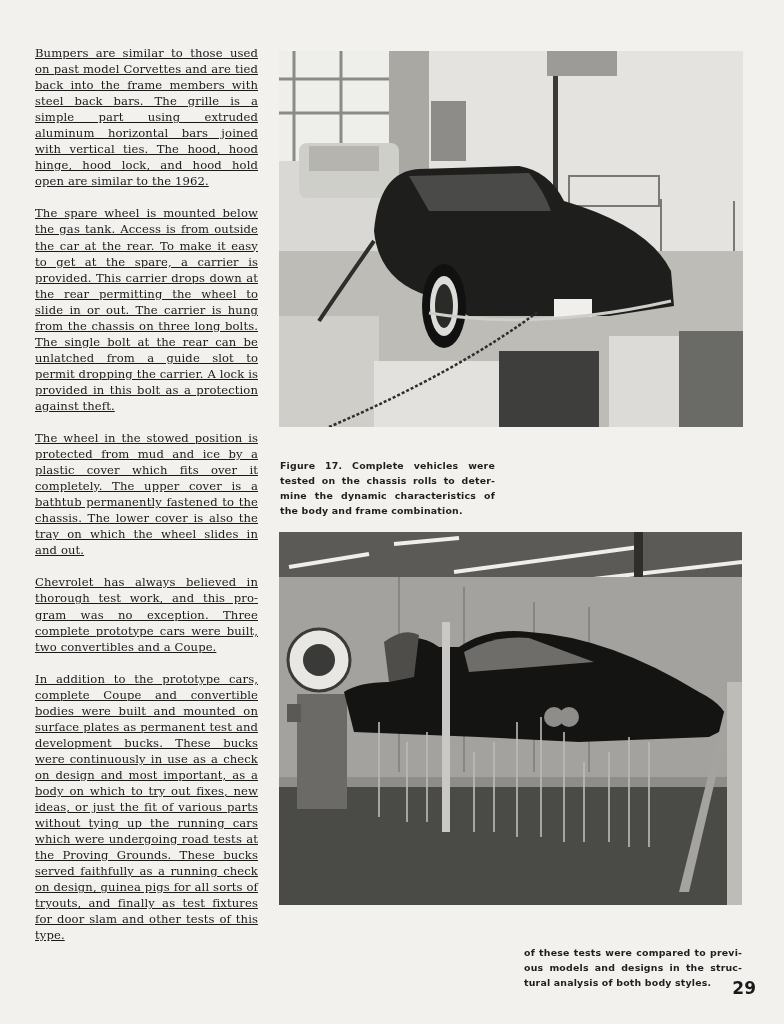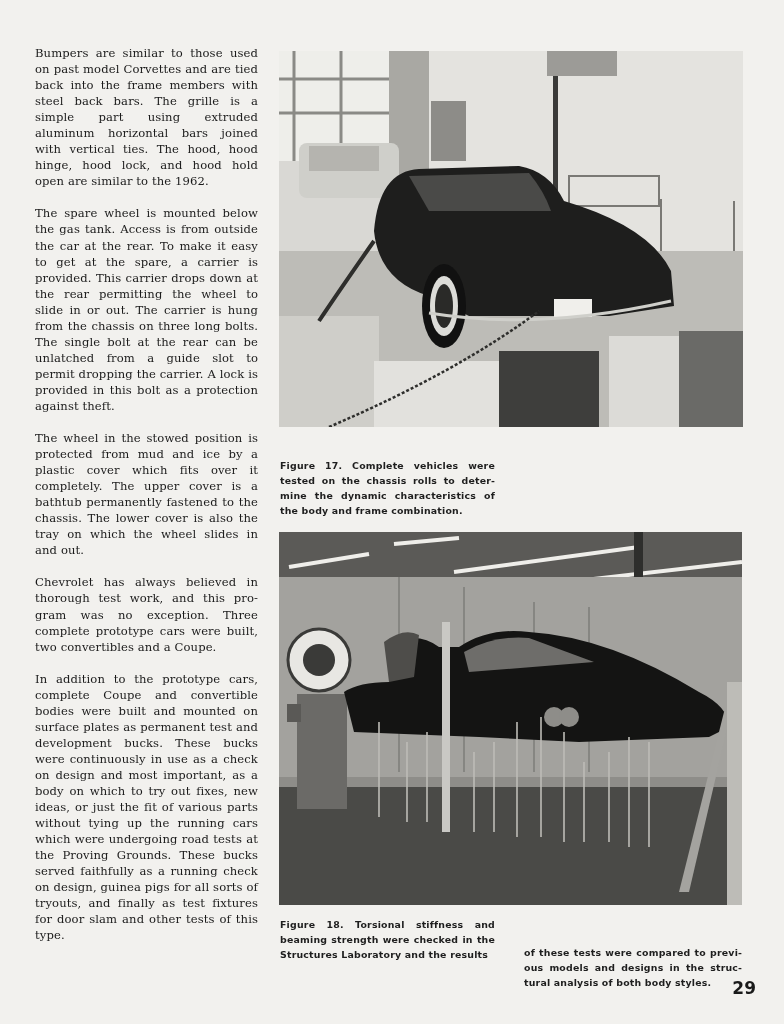--- a/index.html
+++ b/index.html
@@ -10,21 +10,21 @@
     color: #1a1a1a;
   }
   .page { position: absolute; inset: 0; }
   .body-col {
     position: absolute; left: 35px; top: 45px; width: 223px;
     font-family: "DejaVu Serif", "Liberation Serif", serif;
     font-size: 11.6px; line-height: 16.05px;
     text-align: justify;
     letter-spacing: 0.1px;
   }
-  .body-col p { margin: 0 0 16px 0; hyphens: manual; }
+  .body-col p { margin: 0 0 16px 0; hyphens: manual; text-decoration: underline; }
   .photo {
     position: absolute; background: #9a9a96; overflow: hidden;
   }
   .photo svg { display: block; width: 100%; height: 100%; }
   #fig17 { left: 279px; top: 51px; width: 464px; height: 376px; }
   #fig18 { left: 279px; top: 532px; width: 463px; height: 373px; }
   .caption {
     position: absolute;
     font-family: "DejaVu Sans", "Liberation Sans", sans-serif;
     font-weight: bold;
@@ -157,17 +157,16 @@
           <line x1="350" y1="205" x2="350" y2="315"></line>
         <line x1="370" y1="210" x2="370" y2="315"></line>
       </g>
       <rect x="163" y="90" width="8" height="210" fill="#c9c8c4"></rect>
 
       <path d="M400 360 L445 180 L452 180 L410 360 Z" fill="#a4a39f"></path>
       <rect x="448" y="150" width="15" height="223" fill="#bdbcb7"></rect>
     </svg>
   </div>
 
-  <div class="caption cap18a">Figure 18. Torsional stiffness and beaming strength were checked in the Structures Laboratory and the results</div>
   <div class="caption cap18b">of these tests were compared to previ­ous models and designs in the struc­tural analysis of both body styles.</div>
 
   <div class="page-number">29</div>
 </div>
 
 </body></html>

